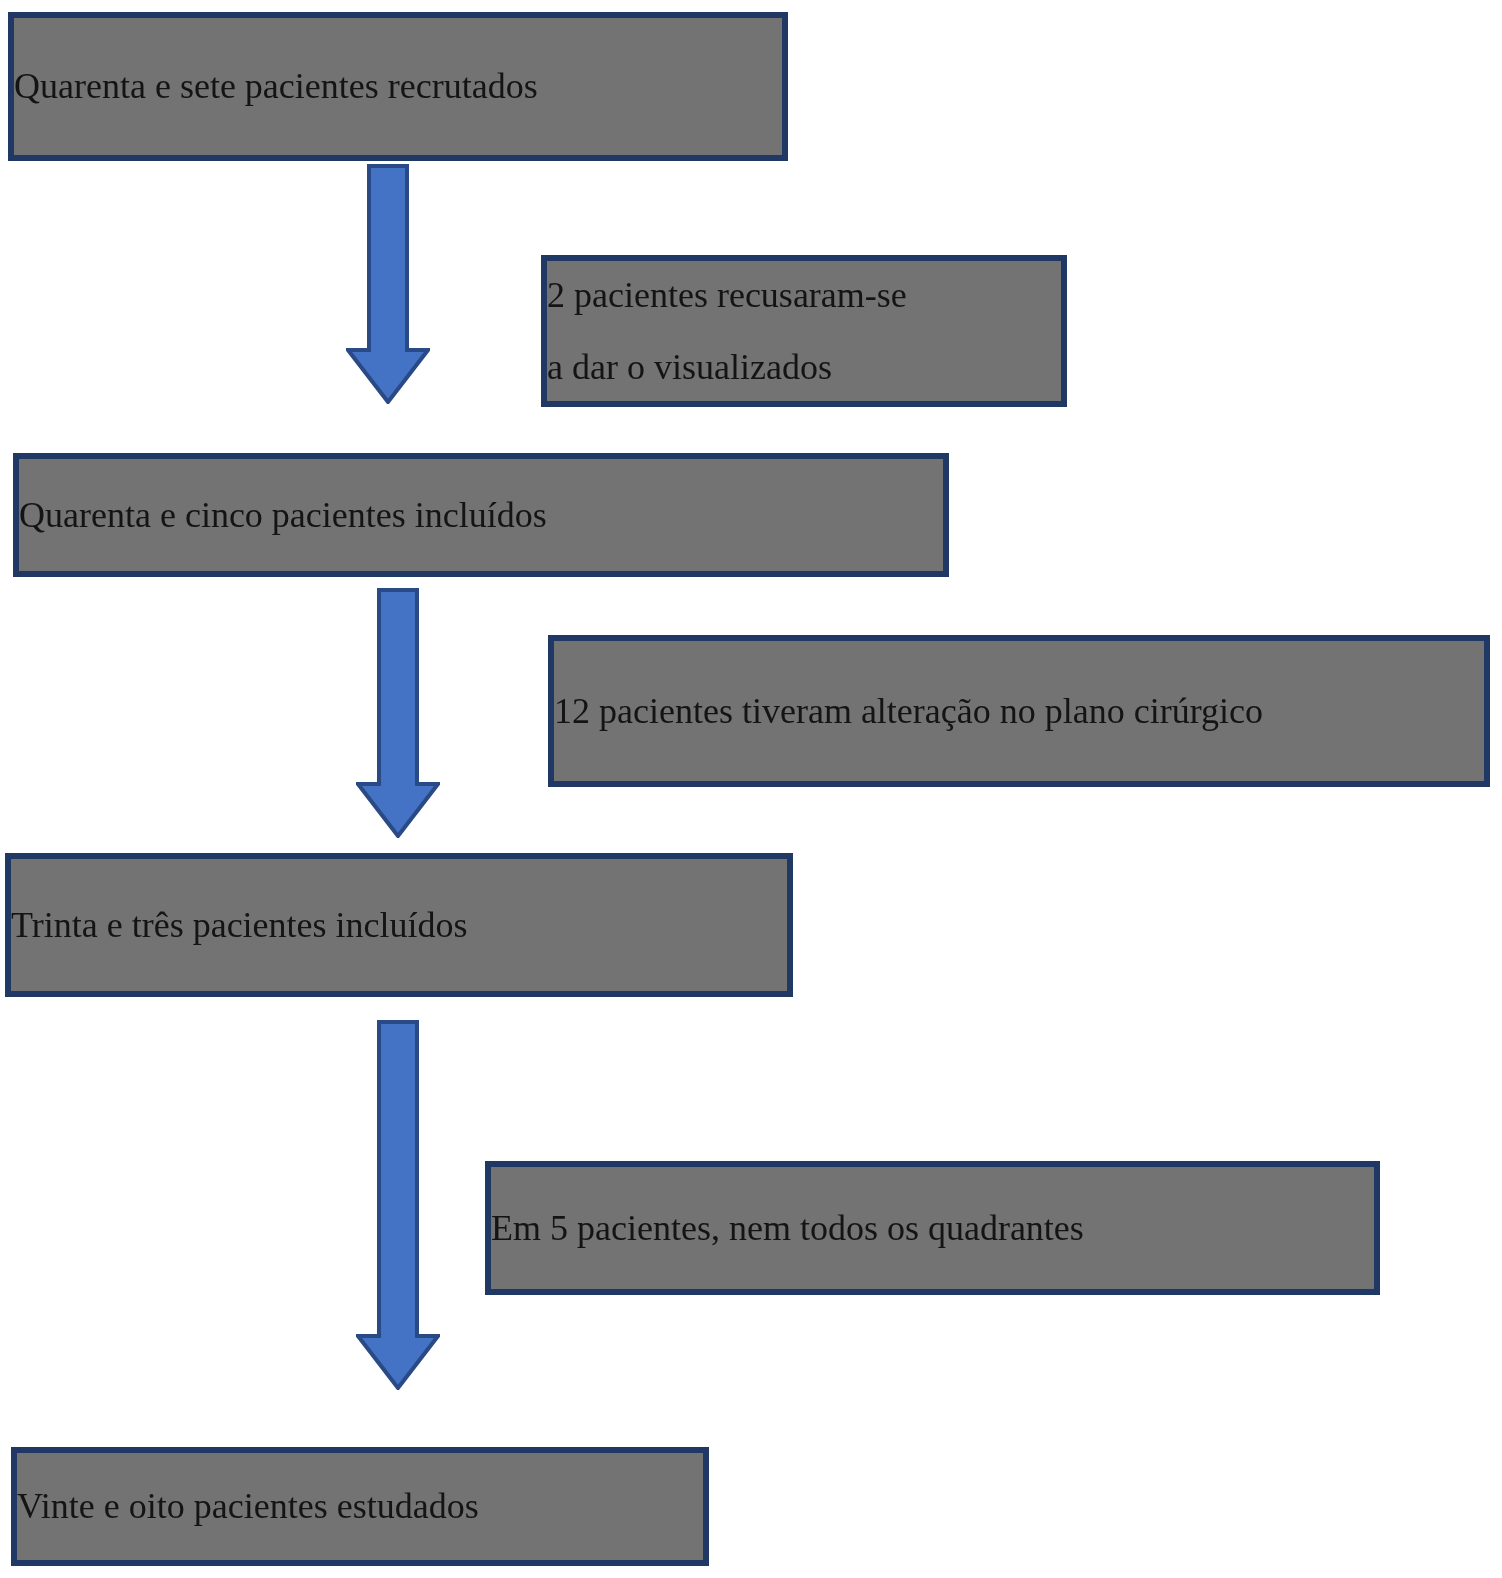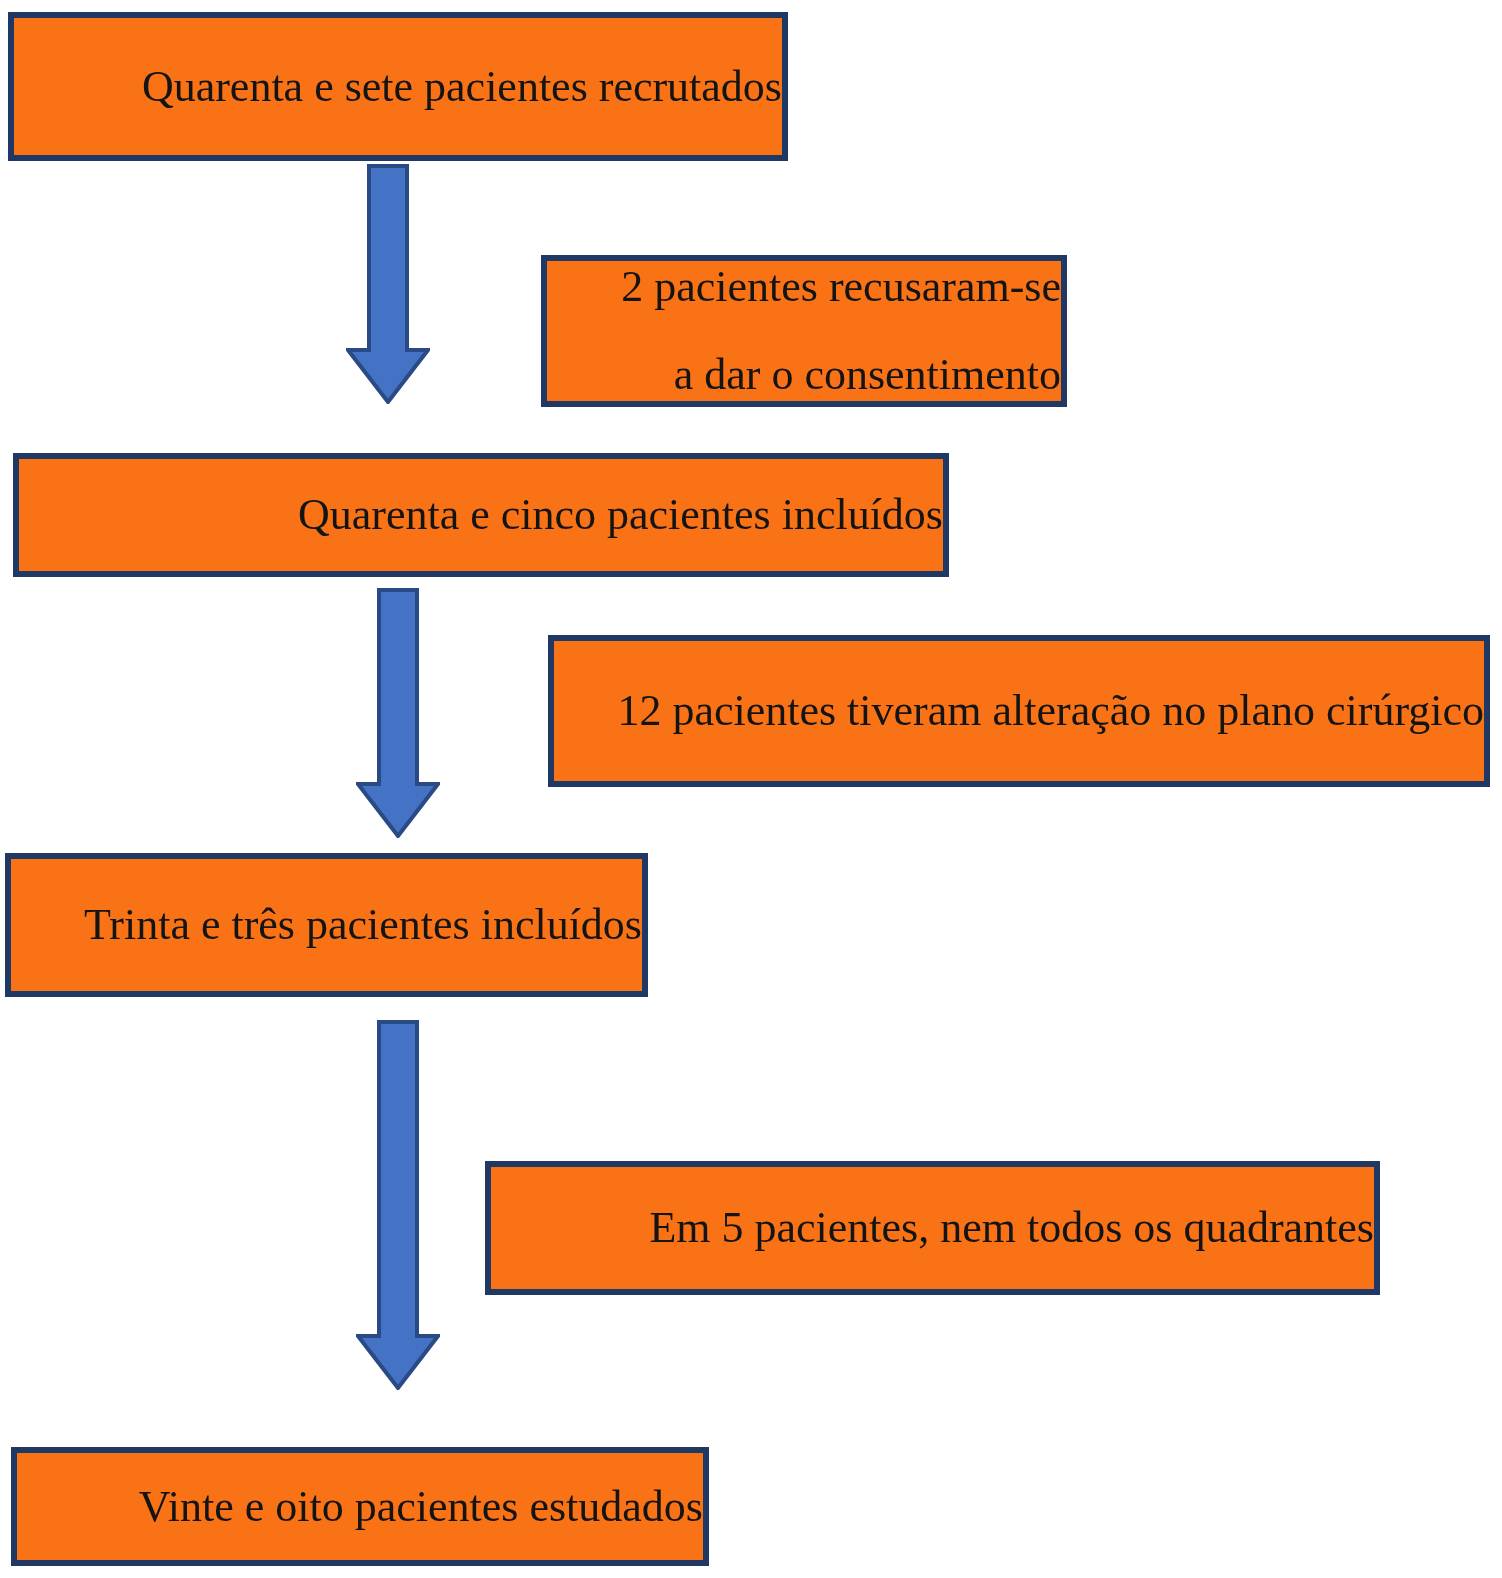--- a/index.html
+++ b/index.html
@@ -18,36 +18,36 @@
   .canvas {
     position: relative;
     width: 1502px;
     height: 1578px;
     background: var(--bg);
     overflow: hidden;
   }
   .node {
     position: absolute;
     border: 6px solid var(--box-border);
-    background: #f97316;
+    background: #737373;
     display: flex;
     flex-direction: column;
-    align-items: flex-end;
+    align-items: flex-start;
     justify-content: center;
     text-align: center;
-    font-size: 44px;
+    font-size: 36px;
     line-height: 1.35;
   }
   .node.two-line { line-height: 2.0; margin-top: 29px; }
   .arrow { position: absolute; display: block; }
 
   
   .box-recruited   { left: 8px;   top: 12px;   width: 780px; height: 149px; }
   .box-included45  { left: 13px;   top: 453px;  width: 936px; height: 124px; }
-  .box-included33  { left: 5px;   top: 853px;  width: 643px; height: 144px; }
+  .box-included33  { left: 5px;   top: 853px;  width: 788px; height: 144px; }
   .box-studied28   { left: 11px;  top: 1447px; width: 698px; height: 119px; }
 
   
   .box-consent     { left: 541px; top: 226px;  width: 526px; height: 152px; }
   .box-surgical    { left: 548px; top: 635px;  width: 942px; height: 152px; }
   .box-quadrants   { left: 485px; top: 1132px; width: 895px; height: 134px; }
 
   
   .arrow-1 { left: 346px; top: 164px;  }
   .arrow-2 { left: 356px; top: 588px;  }
@@ -61,21 +61,21 @@
   <div class="node box-recruited">
     <span>Quarenta e sete pacientes recrutados</span>
   </div>
 
   <svg class="arrow arrow-1" width="84" height="240" viewBox="0 0 84 240" aria-hidden="true">
     <polygon points="23,2 61,2 61,186 82,186 42,238 2,186 23,186" fill="var(--arrow-fill)" stroke="var(--arrow-outline)" stroke-width="4" stroke-linejoin="miter"></polygon>
   </svg>
 
   <div class="node two-line box-consent">
     <span>2 pacientes recusaram-se</span>
-    <span>a dar o consentimento</span>
+    <span>a dar o visualizados</span>
   </div>
 
   <div class="node box-included45">
     <span>Quarenta e cinco pacientes incluídos</span>
   </div>
 
   <svg class="arrow arrow-2" width="84" height="250" viewBox="0 0 84 250" aria-hidden="true">
     <polygon points="23,2 61,2 61,196 82,196 42,248 2,196 23,196" fill="var(--arrow-fill)" stroke="var(--arrow-outline)" stroke-width="4" stroke-linejoin="miter"></polygon>
   </svg>
 

